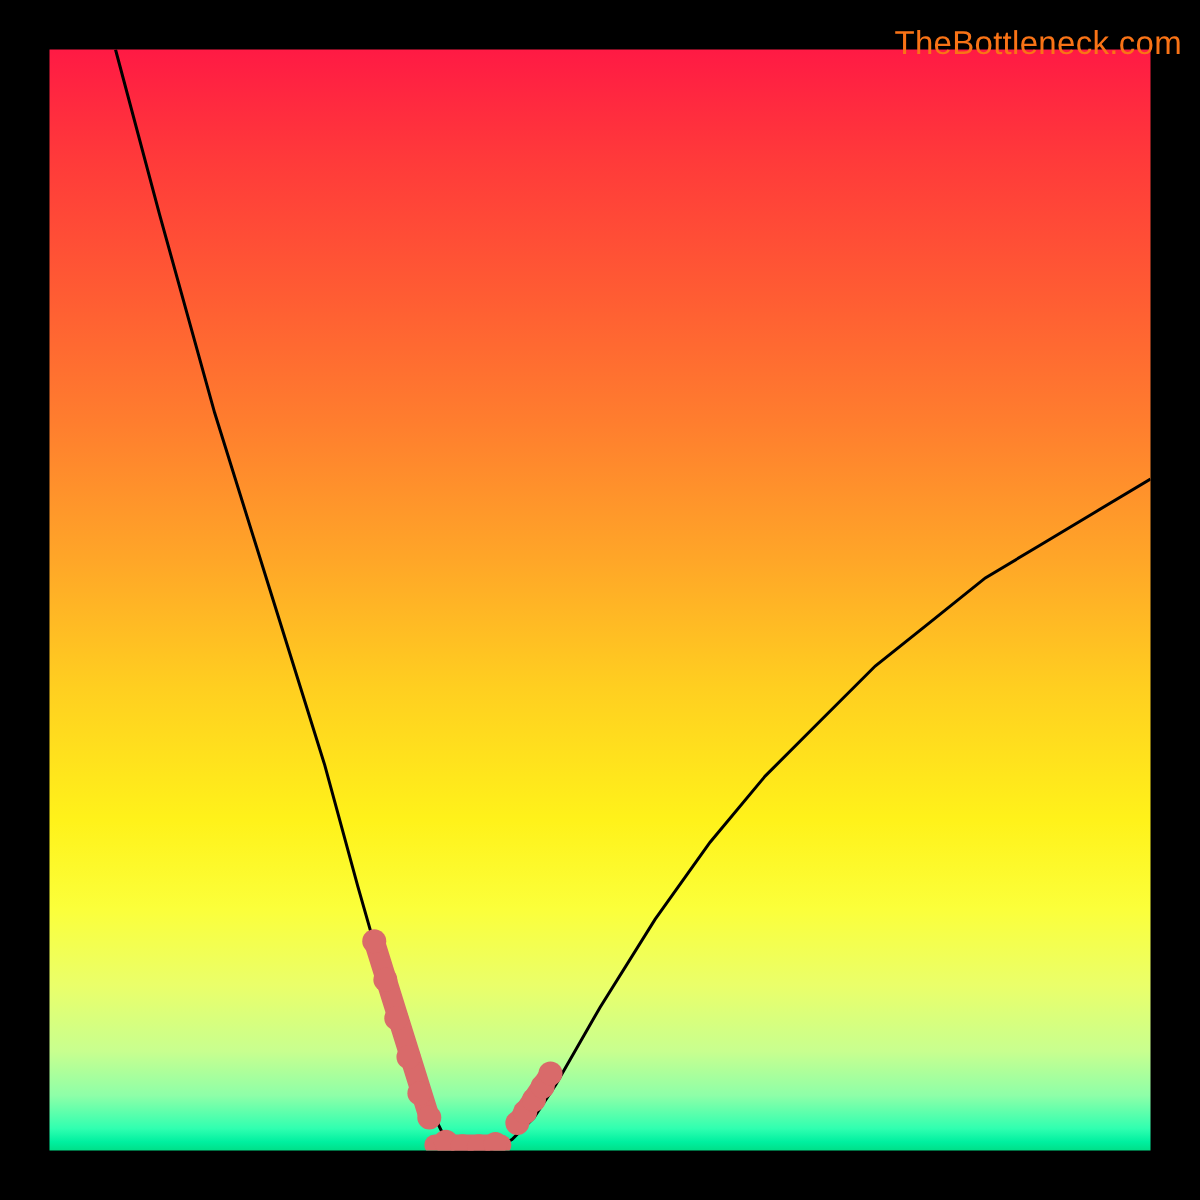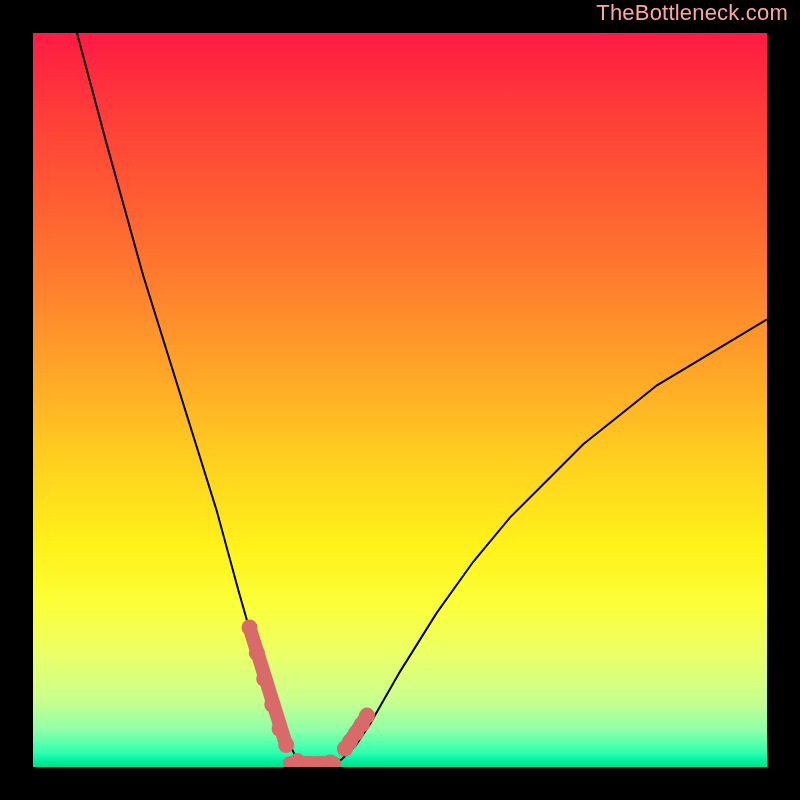--- a/index.html
+++ b/index.html
@@ -6,23 +6,23 @@
   body {
     width: 800px;
     height: 800px;
     background: #000;
     position: relative;
     overflow: hidden;
     font-family: Arial, sans-serif;
   }
   .watermark {
     position: absolute;
-    top: 0;
+    top: 16px;
     right: 12px;
-    color: #fca5a5;
+    color: #f97316;
     font-size: 22px;
     font-weight: 500;
     z-index: 10;
     letter-spacing: 0.2px;
   }
   .plot-area {
     position: absolute;
     left: 33px;
     top: 33px;
     width: 734px;

